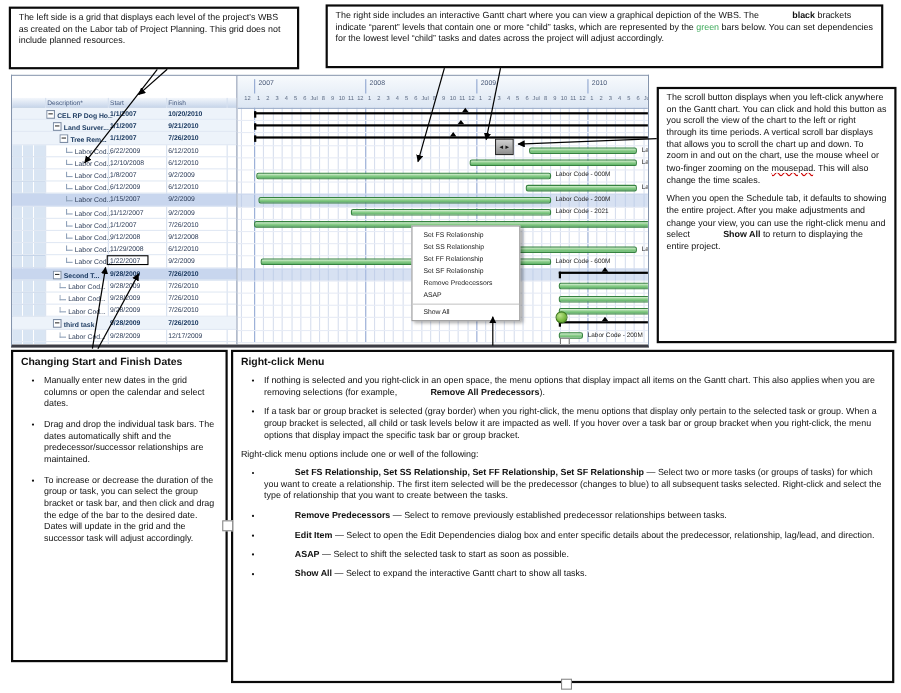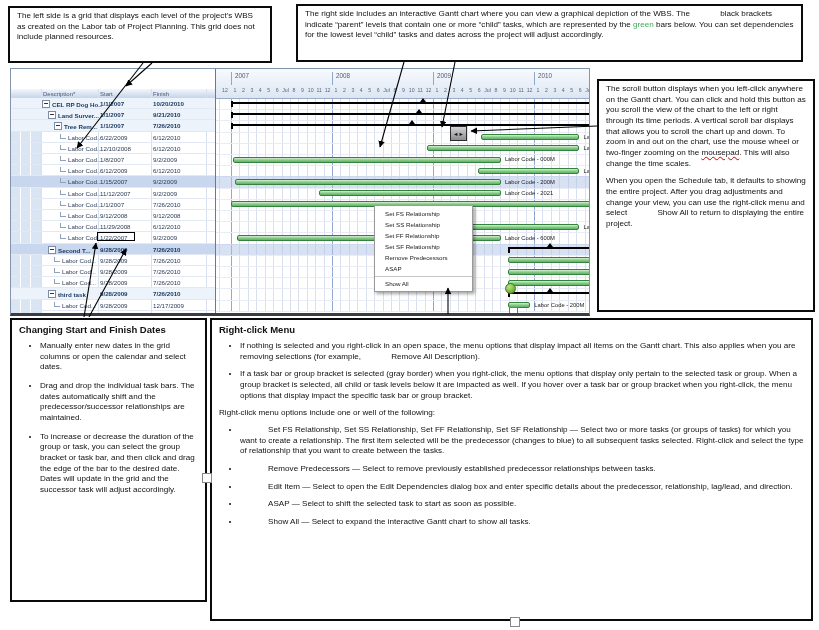--- a/index.html
+++ b/index.html
@@ -1,18 +1,18 @@
 <!DOCTYPE html>
 <html><head>
 <meta charset="utf-8">
 <style>
   html,body{margin:0;padding:0;}
   body{width:819px;height:630px;position:relative;background:#fff;
        font-family:"Liberation Sans",sans-serif;overflow:hidden;}
-  .b{font-weight:normal;padding-left:28px;}
+  .b{font-weight:bold;padding-left:28px;}
   .gr{color:#3faa5c;}
   .sq{text-decoration:underline wavy #cc0000 1px;}
 
   
   .callout{position:absolute;background:#fff;border:2px solid #0a0a0a;
            padding:3px 7px;box-sizing:border-box;z-index:40;overflow:hidden;color:#111;}
   .c-title{font-weight:bold;font-size:9.5px;margin:1px 0 1px 0;}
   .c-body{font-size:8.1px;line-height:1.32;}
   .c-para{font-size:8.1px;line-height:1.32;margin-top:7px;}
   ul.c-list{margin:6px 0 0 0;padding-left:21px;}
@@ -89,36 +89,36 @@
 <div class="callout" id="box-schedule" style="left:8px;top:6px;width:264px;height:57px;">
   <div class="c-body"><span>The left side is a grid that displays each level of the project's WBS as created on the Labor tab of Project Planning. This grid does not include planned resources.</span></div>
 </div>
 
 <div class="callout" id="box-gantt" style="left:296px;top:4px;width:507px;height:58px;">
   <div class="c-body"><span>The right side includes an interactive Gantt chart where you can view a graphical depiction of the WBS. The </span><span class="b">black</span><span> brackets indicate “parent” levels that contain one or more “child” tasks, which are represented by the </span><span class="gr">green</span><span> bars below. You can set dependencies for the lowest level “child” tasks and dates across the project will adjust accordingly.</span></div>
 </div>
 
 <div class="callout" id="box-moving" style="left:597px;top:79px;width:218px;height:233px;">
   <div class="c-body"><span>The scroll button displays when you left-click anywhere on the Gantt chart. You can click and hold this button as you scroll the view of the chart to the left or right through its time periods. A vertical scroll bar displays that allows you to scroll the chart up and down. To zoom in and out on the chart, use the mouse wheel or two-finger zooming on the </span><span class="sq">mousepad</span><span>. This will also change the time scales.</span></div>
-  <div class="c-para"><span>When you open the Schedule tab, it defaults to showing the entire project. After you drag adjustments and change your view, you can use the right-click menu and select </span><span class="b">Show All</span><span> to return to displaying the  entire project.</span></div>
+  <div class="c-para"><span>When you open the Schedule tab, it defaults to showing the entire project. After you make adjustments and change your view, you can use the right-click menu and select </span><span class="b">Show All</span><span> to return to displaying the  entire project.</span></div>
 </div>
 
 <div class="callout" id="box-changing" style="left:10px;top:318px;width:197px;height:284px;">
   <div class="c-title">Changing Start and Finish Dates</div>
   <ul class="c-list">
       <li><span>Manually enter new dates in the grid columns or open the calendar and select dates.</span></li>
       <li><span>Drag and drop the individual task bars. The dates automatically  shift and the predecessor/successor relationships are maintained.</span></li>
       <li><span>To increase or decrease the duration of the group or task, you can select the group bracket or task bar, and then click and drag the edge of the bar to the desired date. Dates will update in the grid and the successor task will adjust accordingly.</span></li>
     </ul>
 </div>
 
 <div class="callout" id="box-rightclick" style="left:210px;top:318px;width:603px;height:303px;">
   <div class="c-title">Right-click Menu</div>
   <ul class="c-list">
-      <li><span>If nothing is selected and you right-click in an open space, the menu options that display impact all items on the Gantt chart. This also applies when you are removing selections (for example, </span><span class="b">Remove All Description</span><span>).</span></li>
+      <li><span>If nothing is selected and you right-click in an open space, the menu options that display impact all items on the Gantt chart. This also applies when you are removing selections (for example, </span><span class="b">Remove All Predecessors</span><span>).</span></li>
       <li><span>If a task bar or group bracket is selected (gray border) when you right-click, the menu options that display only pertain to the selected task or group. When a group bracket is selected, all child or task levels below it are impacted as well. If you hover over a task bar or group bracket when you right-click, the menu options that display impact the specific task bar or group bracket.</span></li>
     </ul>
   <div class="c-body"><span>Right-click menu options include one or well of the following:</span></div>
   <ul class="c-list">
       <li><span class="b">Set FS Relationship, Set SS Relationship, Set FF Relationship, Set SF Relationship</span><span> — Select two or more tasks (or groups of tasks) for which you want to create a relationship. The first item selected will be the predecessor (changes to blue) to all subsequent tasks selected. Right-click and select the type of relationship that you want to create between the tasks.</span></li>
       <li><span class="b">Remove Predecessors</span><span> — Select to remove previously established predecessor relationships between tasks.</span></li>
       <li><span class="b">Edit Item</span><span> — Select to open the Edit Dependencies dialog box and enter specific details about the predecessor, relationship, lag/lead, and direction.</span></li>
       <li><span class="b">ASAP</span><span> — Select to shift the selected task to start as soon as possible.</span></li>
       <li><span class="b">Show All</span><span> — Select to expand the interactive Gantt chart to show all tasks.</span></li>
     </ul>

